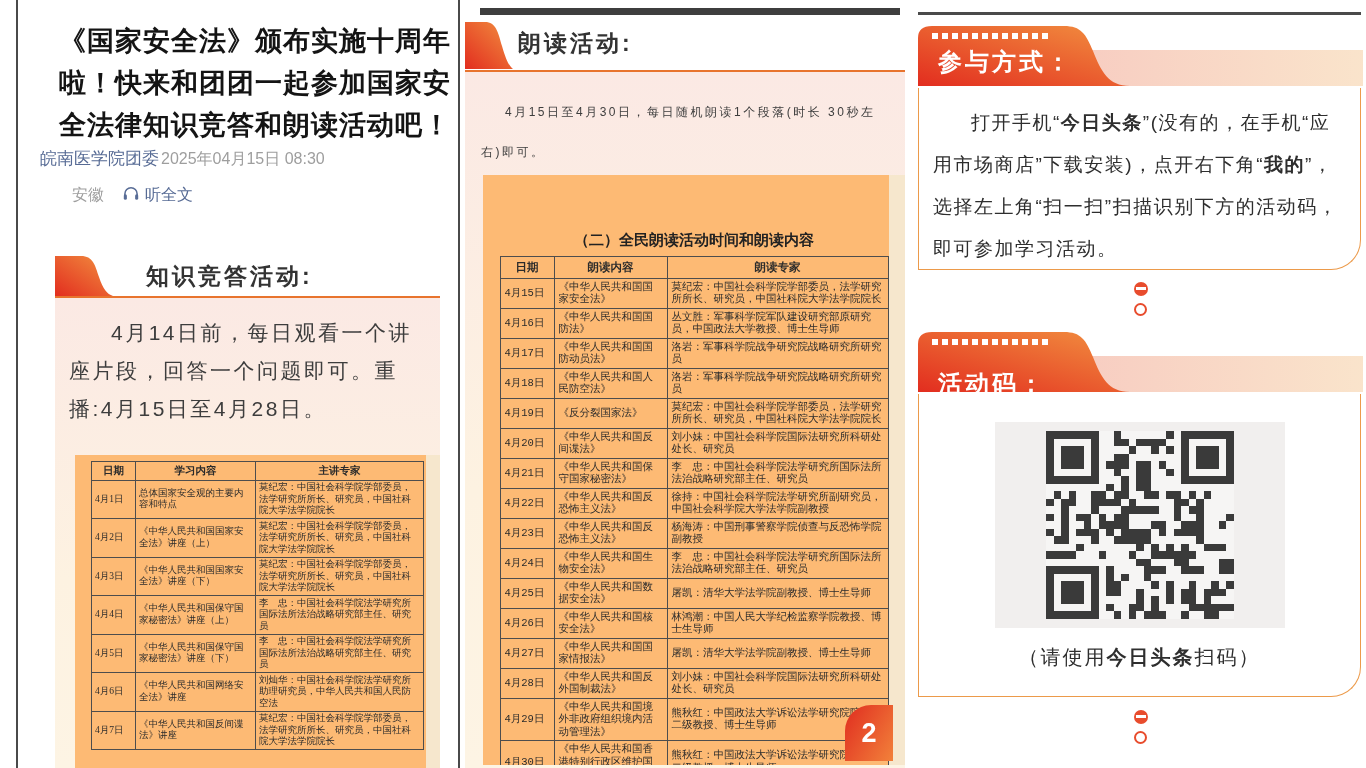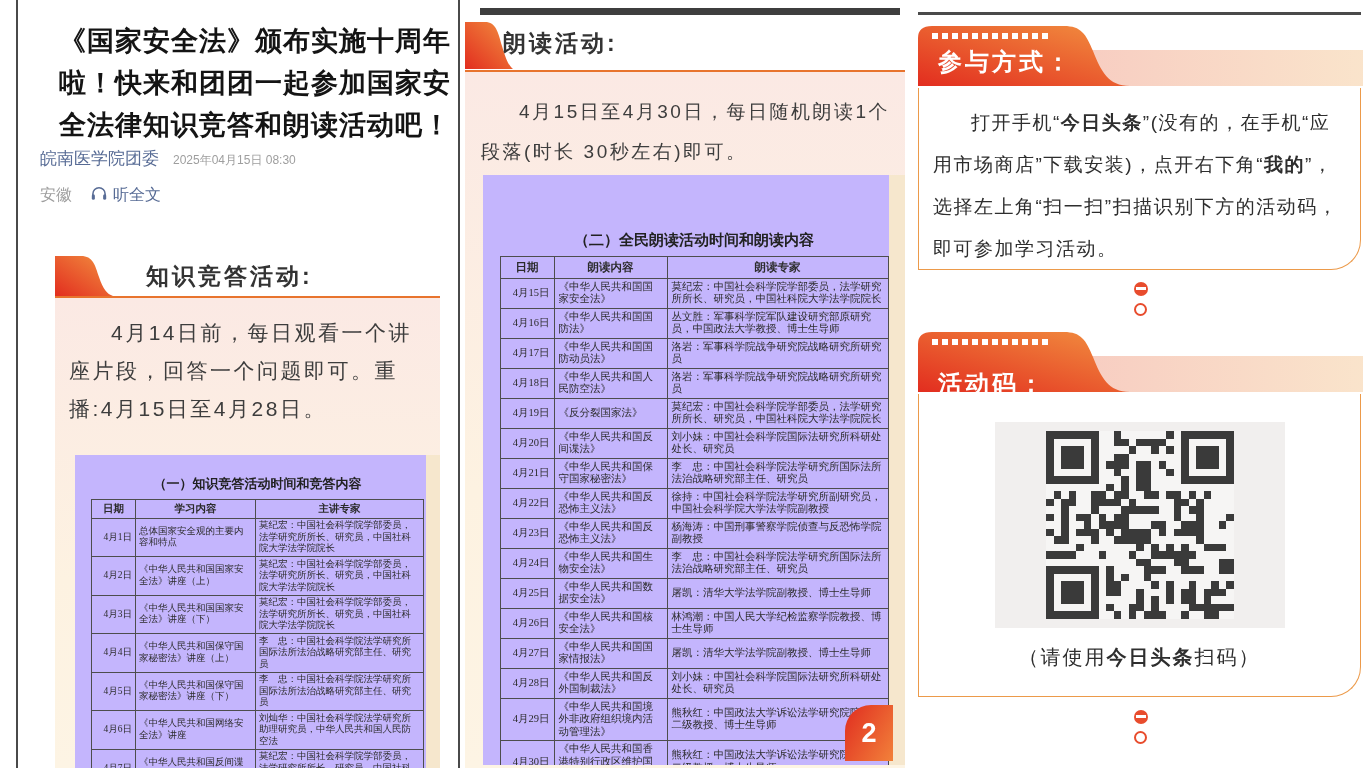--- a/index.html
+++ b/index.html
@@ -7,48 +7,48 @@
     font-family:"Liberation Sans","DejaVu Sans",sans-serif; }
   .sep { position:absolute; top:0; width:2px; height:768px; background:#4a4a4a; }
   .panel { position:absolute; top:0; height:768px; background:#fff; }
 
   
   #panel-left { left:18px; width:438px; }
   .article-title { position:absolute; left:22px; top:20px; width:402px;
     font-size:27px; font-weight:bold; color:#141414; line-height:42px; letter-spacing:1px;margin-left:19px;}
   .byline { position:absolute; left:22px; top:147px; font-size:17px; }
   .byline .author { color:#576b95; }
-  .byline .date { color:#9e9e9e; margin-left:14px; font-size:12px; }
+  .byline .date { color:#9e9e9e; margin-left:2px; font-size:16px; }
   .byline2 { position:absolute; left:22px; top:184px; font-size:16px; display:flex; align-items:center; gap:18px;}
-  .byline2 .region { color:#9e9e9e; }
+  .byline2 .region { color:#9e9e9e;margin-left:32px; }
   .listen { display:flex; align-items:center; gap:5px; color:#576b95; cursor:pointer;}
 
   .ribbon-svg { position:absolute; }
   .sec-head { position:absolute; font-size:23px; font-weight:bold; color:#333; letter-spacing:3px; }
   .sec-line { position:absolute; height:2px; background:#e8742e; }
   .peach { position:absolute; background:linear-gradient(180deg,#fbe9e4 0%,#fdf2e1 60%,#fdf4e4 100%); }
   .intro { font-size:21px; color:#3d3d3d; line-height:38px; letter-spacing:2.5px; text-indent:2em; }
 
-  .scanbox { position:absolute; background:#c4b5fd; overflow:hidden; }
+  .scanbox { position:absolute; background:#fdba74; overflow:hidden; }
   .scanbox::after { content:""; position:absolute; right:0; top:0; bottom:0; background:#f6e7cd; }
   #scan-left::after { width:14px; }
   #scan-mid::after  { width:16px; }
   .scan-title { text-align:center; font-family:"Liberation Serif","DejaVu Serif",serif;
     font-weight:bold; color:#222; }
   table.doc { border-collapse:collapse; margin:6px auto 0;
     font-family:"Liberation Serif","DejaVu Serif",serif; color:#2b2b2b; table-layout:fixed;}
   table.doc th, table.doc td { border:1px solid #4d4d4d; vertical-align:middle; }
   #table-quiz { width:332px; font-size:9.5px; line-height:11.5px; }
   #table-quiz th { font-size:10.5px; padding:3px 2px; }
   #table-quiz td { padding:1.5px 3px; }
-  #table-quiz td:first-child { text-align:right; }
+  #table-quiz td:first-child { text-align:left; }
   #table-read { width:388px; font-size:10.5px; line-height:12.5px; }
   #table-read th { font-size:11.5px; padding:4px 2px; }
   #table-read td { padding:2px 4px; }
-  #table-read td:first-child { text-align:right; }
+  #table-read td:first-child { text-align:left;font-family:Liberation Mono, monospace; }
 
   
   #panel-mid { left:465px; width:440px; }
   .darkbar { position:absolute; background:#3e3e3e; }
   .page-badge { position:absolute; left:362px; top:530px; width:48px; height:56px;
     background:linear-gradient(120deg,#e02d20,#f2813a); border-top-left-radius:26px;
     color:#fff; font-size:27px; font-weight:bold; display:flex; align-items:center;
     justify-content:center; z-index:5;}
 
   
@@ -109,21 +109,20 @@
 
   <svg class="ribbon-svg" style="left:37px;top:256px" width="58" height="40" viewBox="0 0 58 40">
     <path d="M0,0 L26,0 C38,0 40,9 44,21 C48,33 52,38 58,40 L0,40 Z" fill="url(#gradRib)"></path>
   </svg>
   <div class="sec-head" style="left:128px;top:261px">知识竞答活动:</div>
   <div class="sec-line" style="left:37px;top:296px;width:385px"></div>
   <div class="peach" style="left:37px;top:298px;width:385px;height:470px">
     <div class="intro" style="padding:16px 10px 0 14px">4月14日前，每日观看一个讲座片段，回答一个问题即可。重播:4月15日至4月28日。</div>
   </div>
   <div class="scanbox" id="scan-left" style="left:57px;top:455px;width:365px;height:313px">
-    <div class="scan-title" style="margin-top:20px;font-size:13px">（一）知识竞答活动时间和竞答内容</div>
     <table class="doc" id="table-quiz">
       <colgroup>
           <col style="width:44px">
           <col style="width:120px">
           <col style="width:168px">
         </colgroup>
       <thead>
           <tr>
         <th>日期</th>
         <th>学习内容</th>
@@ -177,24 +176,24 @@
         </tbody>
     </table>
   </div>
 </div>
 
 <div class="panel" id="panel-mid">
   <div class="darkbar" style="left:15px;top:8px;width:420px;height:7px"></div>
   <svg class="ribbon-svg" style="left:0;top:22px" width="48" height="47" viewBox="0 0 48 47">
     <path d="M0,0 L20,0 C31,0 33,10 37,24 C41,38 44,44 48,47 L0,47 Z" fill="url(#gradRib)"></path>
   </svg>
-  <div class="sec-head" style="left:38px;top:28px">朗读活动:</div>
+  <div class="sec-head" style="left:53px;top:28px">朗读活动:</div>
   <div class="sec-line" style="left:0;top:70px;width:440px"></div>
   <div class="peach" style="left:0;top:72px;width:440px;height:696px">
-    <div class="intro" style="padding:20px 12px 0 16px;font-size:19px;line-height:40px">4月15日至4月30日，每日随机朗读1个段落(时长 30秒左右)即可。</div>
+    <div class="intro" style="padding:20px 12px 0 16px;font-size:12px;line-height:40px">4月15日至4月30日，每日随机朗读1个段落(时长 30秒左右)即可。</div>
   </div>
   <div class="scanbox" id="scan-mid" style="left:18px;top:175px;width:422px;height:590px">
     <div class="scan-title" style="margin-top:56px;font-size:15px">（二）全民朗读活动时间和朗读内容</div>
     <table class="doc" id="table-read">
       <colgroup>
           <col style="width:54px">
           <col style="width:113px">
           <col style="width:221px">
         </colgroup>
       <thead>

